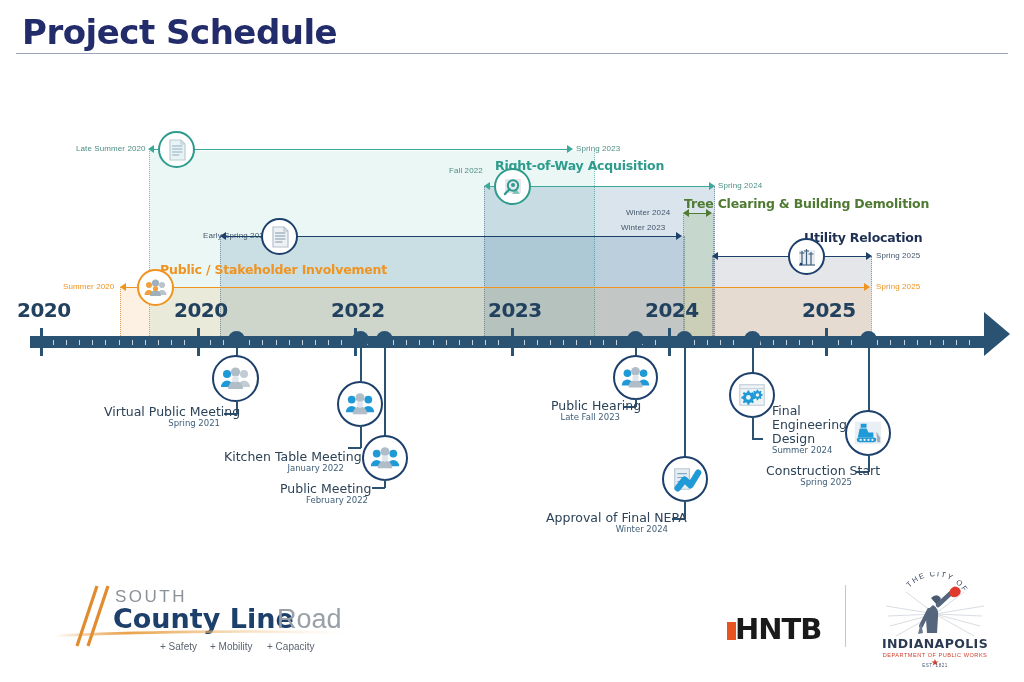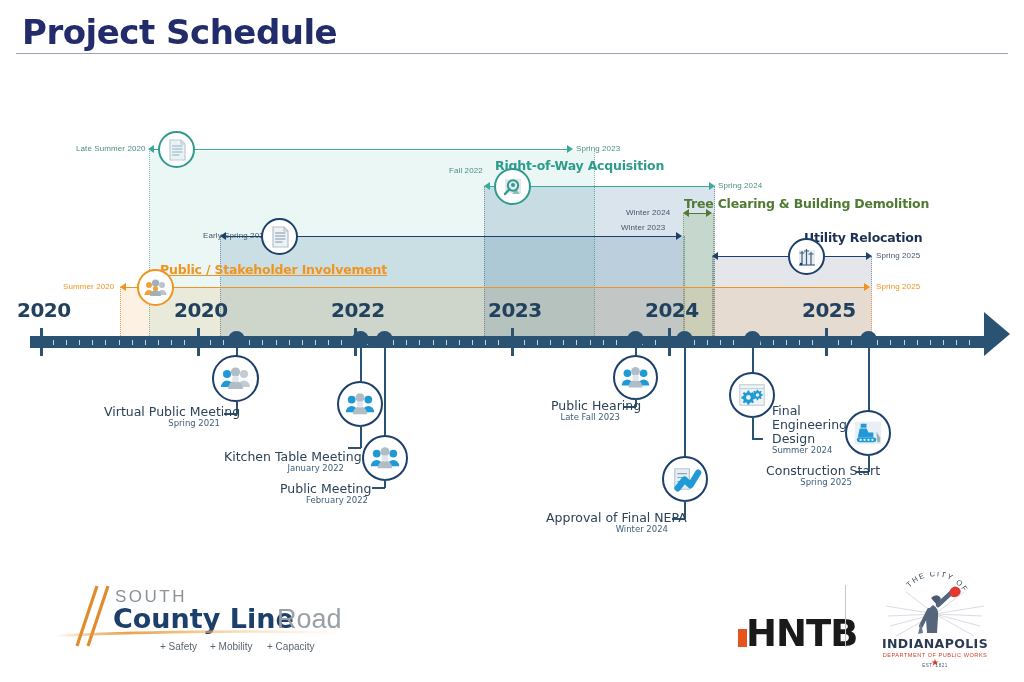--- a/index.html
+++ b/index.html
@@ -78,22 +78,22 @@
   .ms-dot{position:absolute;width:17px;height:17px;border-radius:50%;background:#2a5273;}
   .ms-stem{position:absolute;width:1.6px;background:#2a5273;}
   .ms-elbow{position:absolute;height:1.6px;background:#2a5273;}
   .ms-circle{position:absolute;border-radius:50%;background:#fff;border:2.2px solid #1d3f6b;box-sizing:border-box;overflow:hidden;}
   .ms-label{position:absolute;font-size:12.5px;color:#2b4257;white-space:nowrap;text-align:right;
     font-family:"DejaVu Sans", sans-serif;line-height:1.12;}
   .ms-date{font-size:8.5px;color:#41607a;display:block;}
 
   
   #logo-scl{position:absolute;left:55px;top:580px;width:290px;height:75px;}
-  #logo-hntb{position:absolute;left:727px;top:612px;font-size:37px;font-weight:bold;
-    letter-spacing:-1px;color:#1a1a1a;font-family:"DejaVu Sans", sans-serif;margin-left:11px;}
+  #logo-hntb{position:absolute;left:727px;top:612px;font-size:29px;font-weight:bold;
+    letter-spacing:-1px;color:#1a1a1a;font-family:"DejaVu Sans", sans-serif;}
   #logo-divider{position:absolute;left:845px;top:585px;width:1px;height:62px;background:#c3c8d0;}
   #logo-indy{position:absolute;left:876px;top:572px;width:118px;height:96px;}
 </style>
 </head>
 <body>
 
 <div class="stage">
 
   <div id="page-title">Project Schedule</div>
   <div id="title-rule"></div>
@@ -179,21 +179,21 @@
       <g stroke="#3e5d7c" stroke-width="1">
         <line x1="9.5" y1="13" x2="14.5" y2="13"></line>
         <line x1="14" y1="11" x2="19" y2="11"></line>
         <line x1="18.5" y1="14" x2="23.5" y2="14"></line>
       </g>
       <path d="M9 25 h16" stroke="#3e5d7c" stroke-width="1.2"></path>
       <circle cx="11" cy="24" r="1.3" fill="#1d3f6b"></circle>
     </svg>
   </div>
 
-  <div class="phase-title orange" style="left:160px;top:262px;text-decoration:underline;">Public / Stakeholder Involvement</div>
+  <div class="phase-title orange" style="left:160px;top:262px;">Public / Stakeholder Involvement</div>
   <div class="date-lbl orange" style="left:63px;top:282px;">Summer 2020</div>
   <div class="arrow orange left" style="left:120px;top:283px;"></div>
   <div class="phase-line orange" style="left:125px;top:287px;width:741px;"></div>
   <div class="arrow orange right" style="left:864px;top:283px;"></div>
   <div class="date-lbl orange" style="left:876px;top:282px;">Spring 2025</div>
   <div class="phase-icon orange" style="left:137px;top:269px;width:37px;height:37px;">
     <svg width="33" height="33" viewBox="0 0 33 33">
       <circle cx="10" cy="14" r="3" fill="#f0a03c"></circle>
         <path d="M5.5 24 a4.5 5 0 0 1 9 0 z" fill="#f0a03c"></path>
       <circle cx="23" cy="14" r="3" fill="#b9c3cc"></circle>

